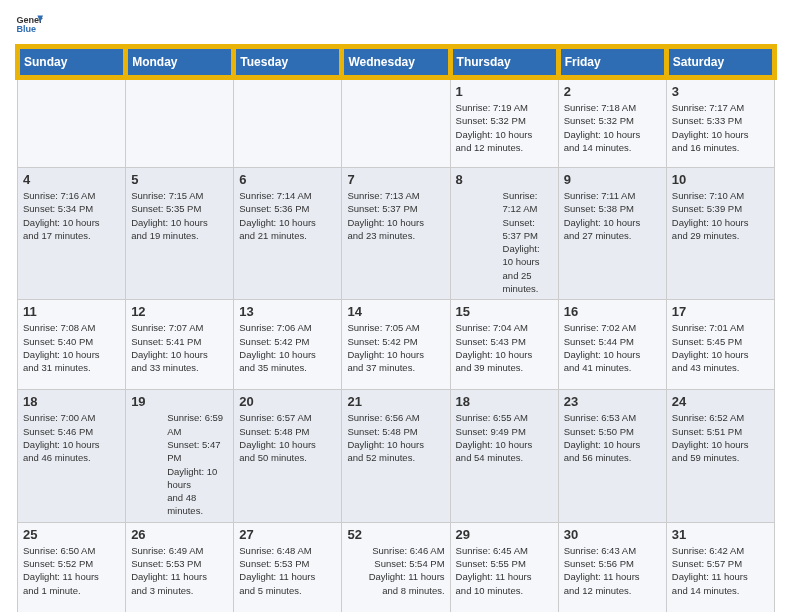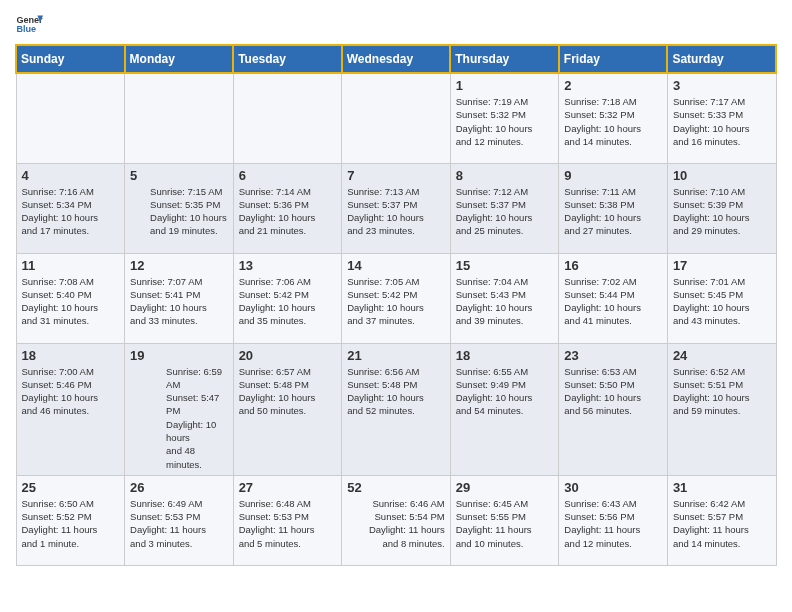--- a/index.html
+++ b/index.html
@@ -50,21 +50,21 @@
       border-collapse: collapse;
       table-layout: fixed;
     }
     thead tr th {
       background-color: #2e6db4;
       color: #fff;
       font-size: 12px;
       font-weight: bold;
       padding: 6px 4px;
       text-align: left;
-      border: 2px solid #eab308;
+      border: 5px solid #eab308;
     }
     tbody tr td {
       vertical-align: top;
       border: 1px solid #ccc;
       padding: 4px 5px;
       font-size: 10px;
       color: #333;
       height: 90px;
     }
     tbody tr:nth-child(odd) td {
@@ -152,42 +152,42 @@
       <tr>
         <td>
           <div class="day-number">4</div>
           <div class="day-info" style="white-space: pre-line;">Sunrise: 7:16 AM
 Sunset: 5:34 PM
 Daylight: 10 hours
 and 17 minutes.</div>
         </td>
         <td>
           <div class="day-number">5</div>
-          <div class="day-info" style="white-space: pre-line; margin-left: 20px;">Sunrise: 7:15 AM
+          <div class="day-info" style="white-space: pre-line;">Sunrise: 7:15 AM
 Sunset: 5:35 PM
 Daylight: 10 hours
 and 19 minutes.</div>
         </td>
         <td>
           <div class="day-number">6</div>
           <div class="day-info" style="white-space: pre-line;">Sunrise: 7:14 AM
 Sunset: 5:36 PM
 Daylight: 10 hours
 and 21 minutes.</div>
         </td>
         <td>
           <div class="day-number">7</div>
           <div class="day-info" style="white-space: pre-line;">Sunrise: 7:13 AM
 Sunset: 5:37 PM
 Daylight: 10 hours
 and 23 minutes.</div>
         </td>
         <td>
           <div class="day-number">8</div>
-          <div class="day-info" style="white-space: pre-line;">Sunrise: 7:12 AM
+          <div class="day-info" style="white-space: pre-line; margin-left: 47px;">Sunrise: 7:12 AM
 Sunset: 5:37 PM
 Daylight: 10 hours
 and 25 minutes.</div>
         </td>
         <td>
           <div class="day-number">9</div>
           <div class="day-info" style="white-space: pre-line;">Sunrise: 7:11 AM
 Sunset: 5:38 PM
 Daylight: 10 hours
 and 27 minutes.</div>

